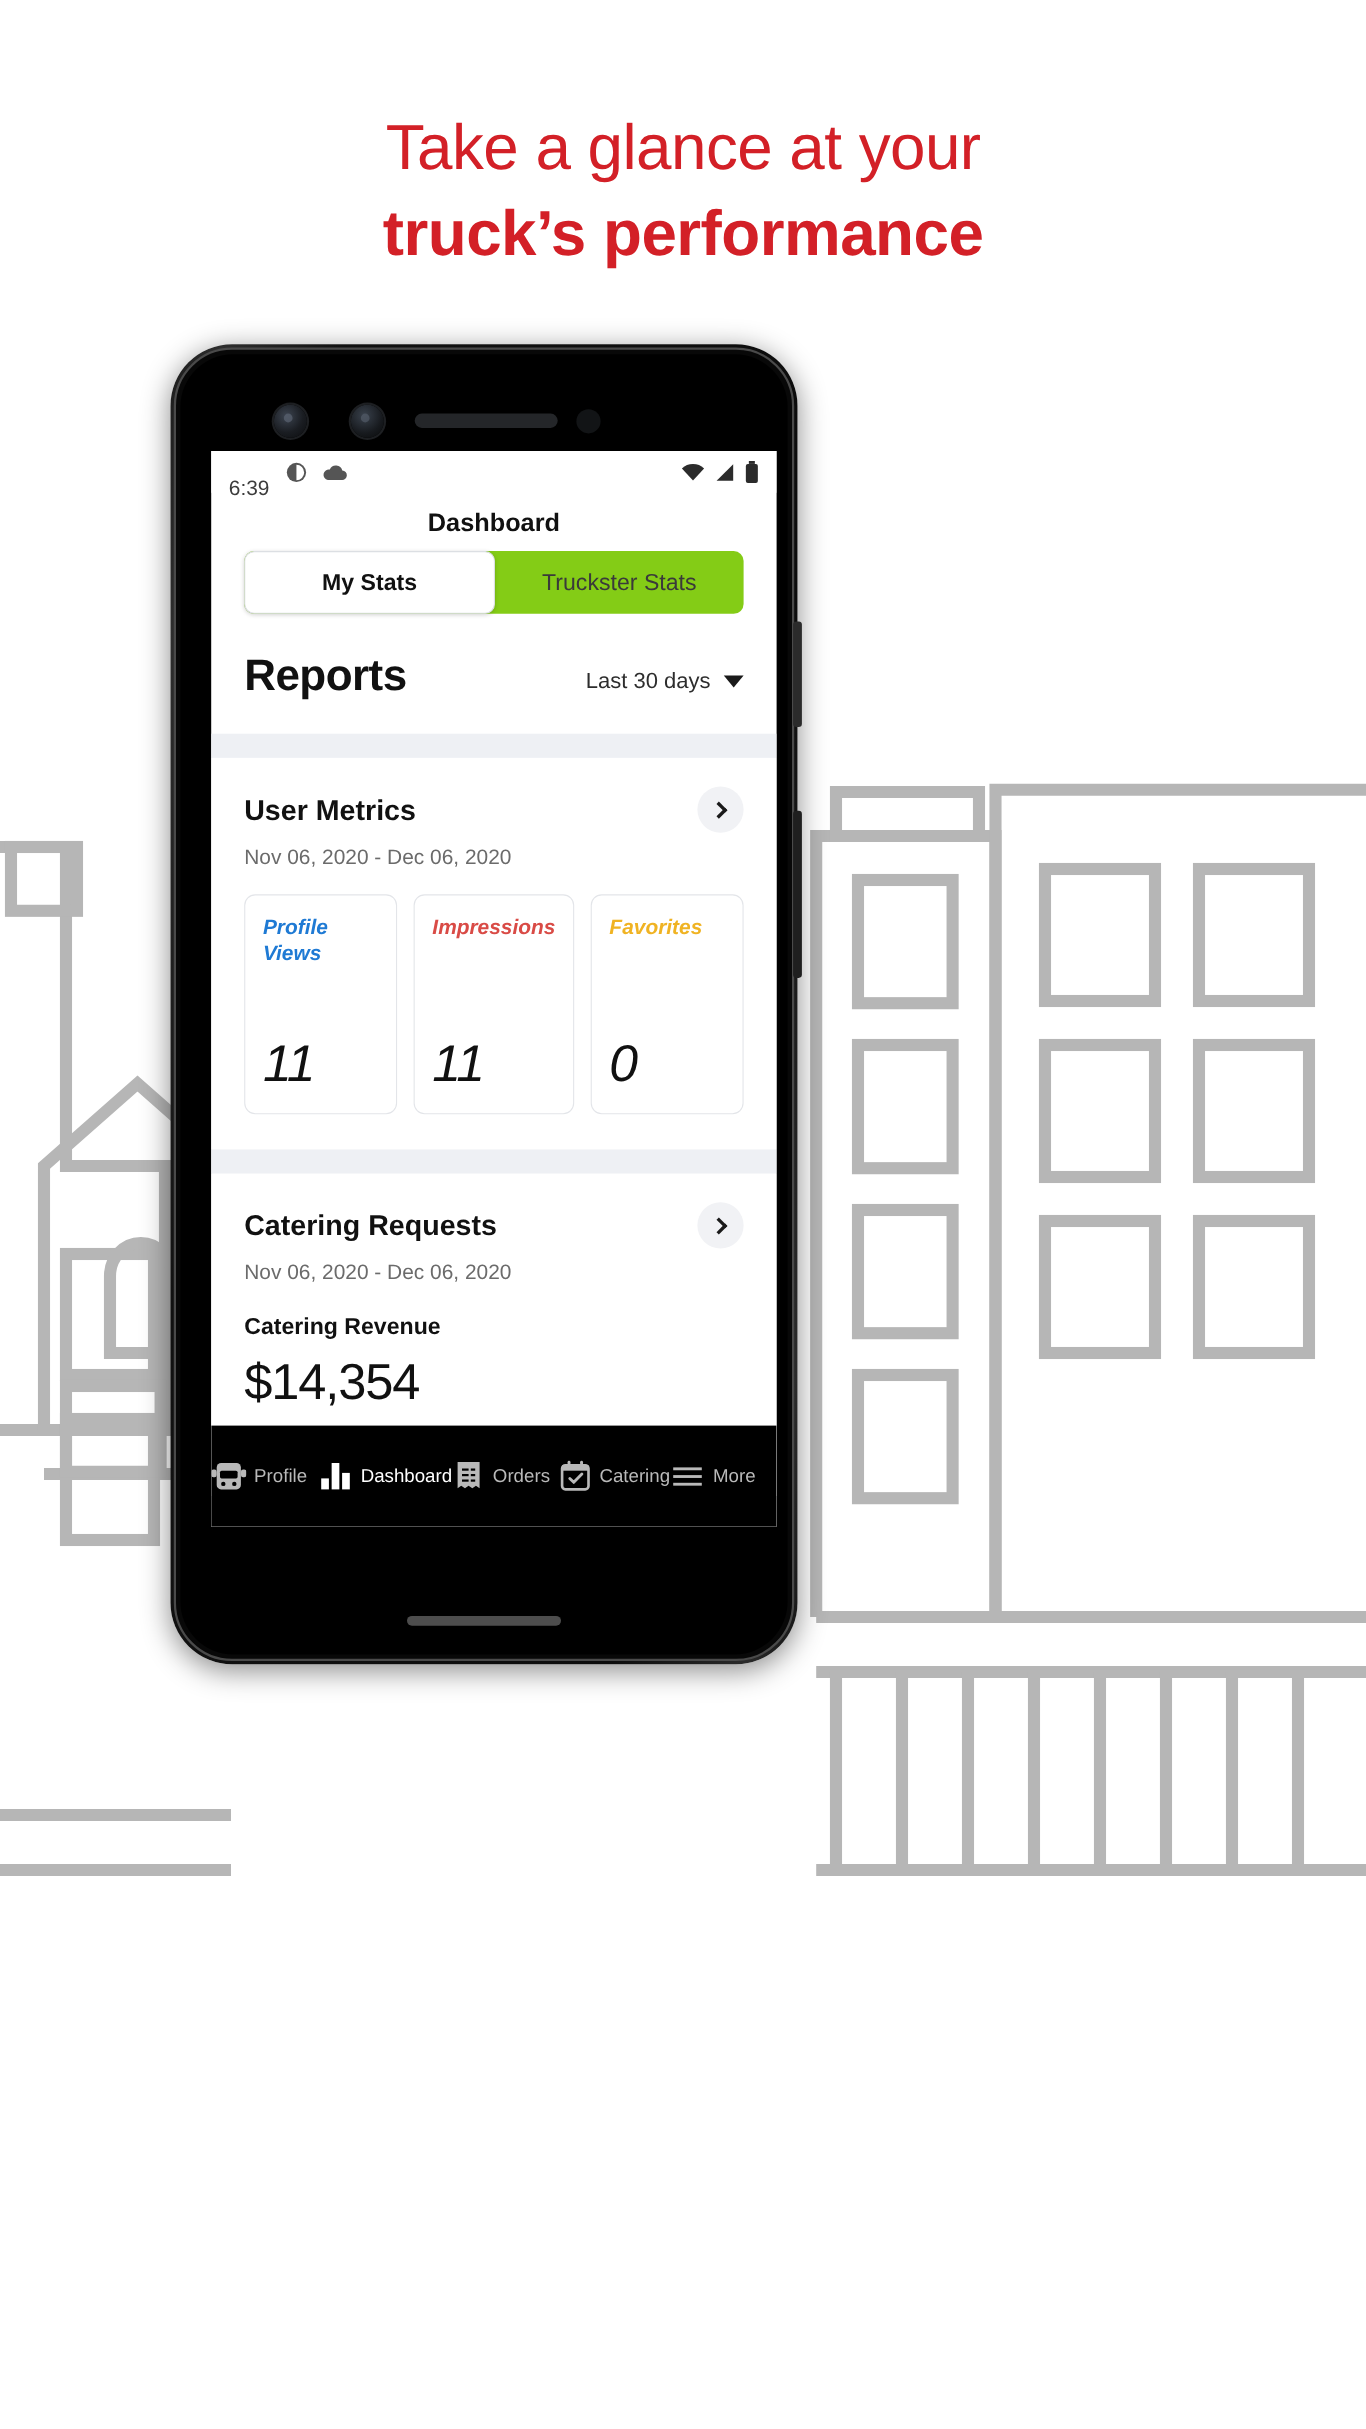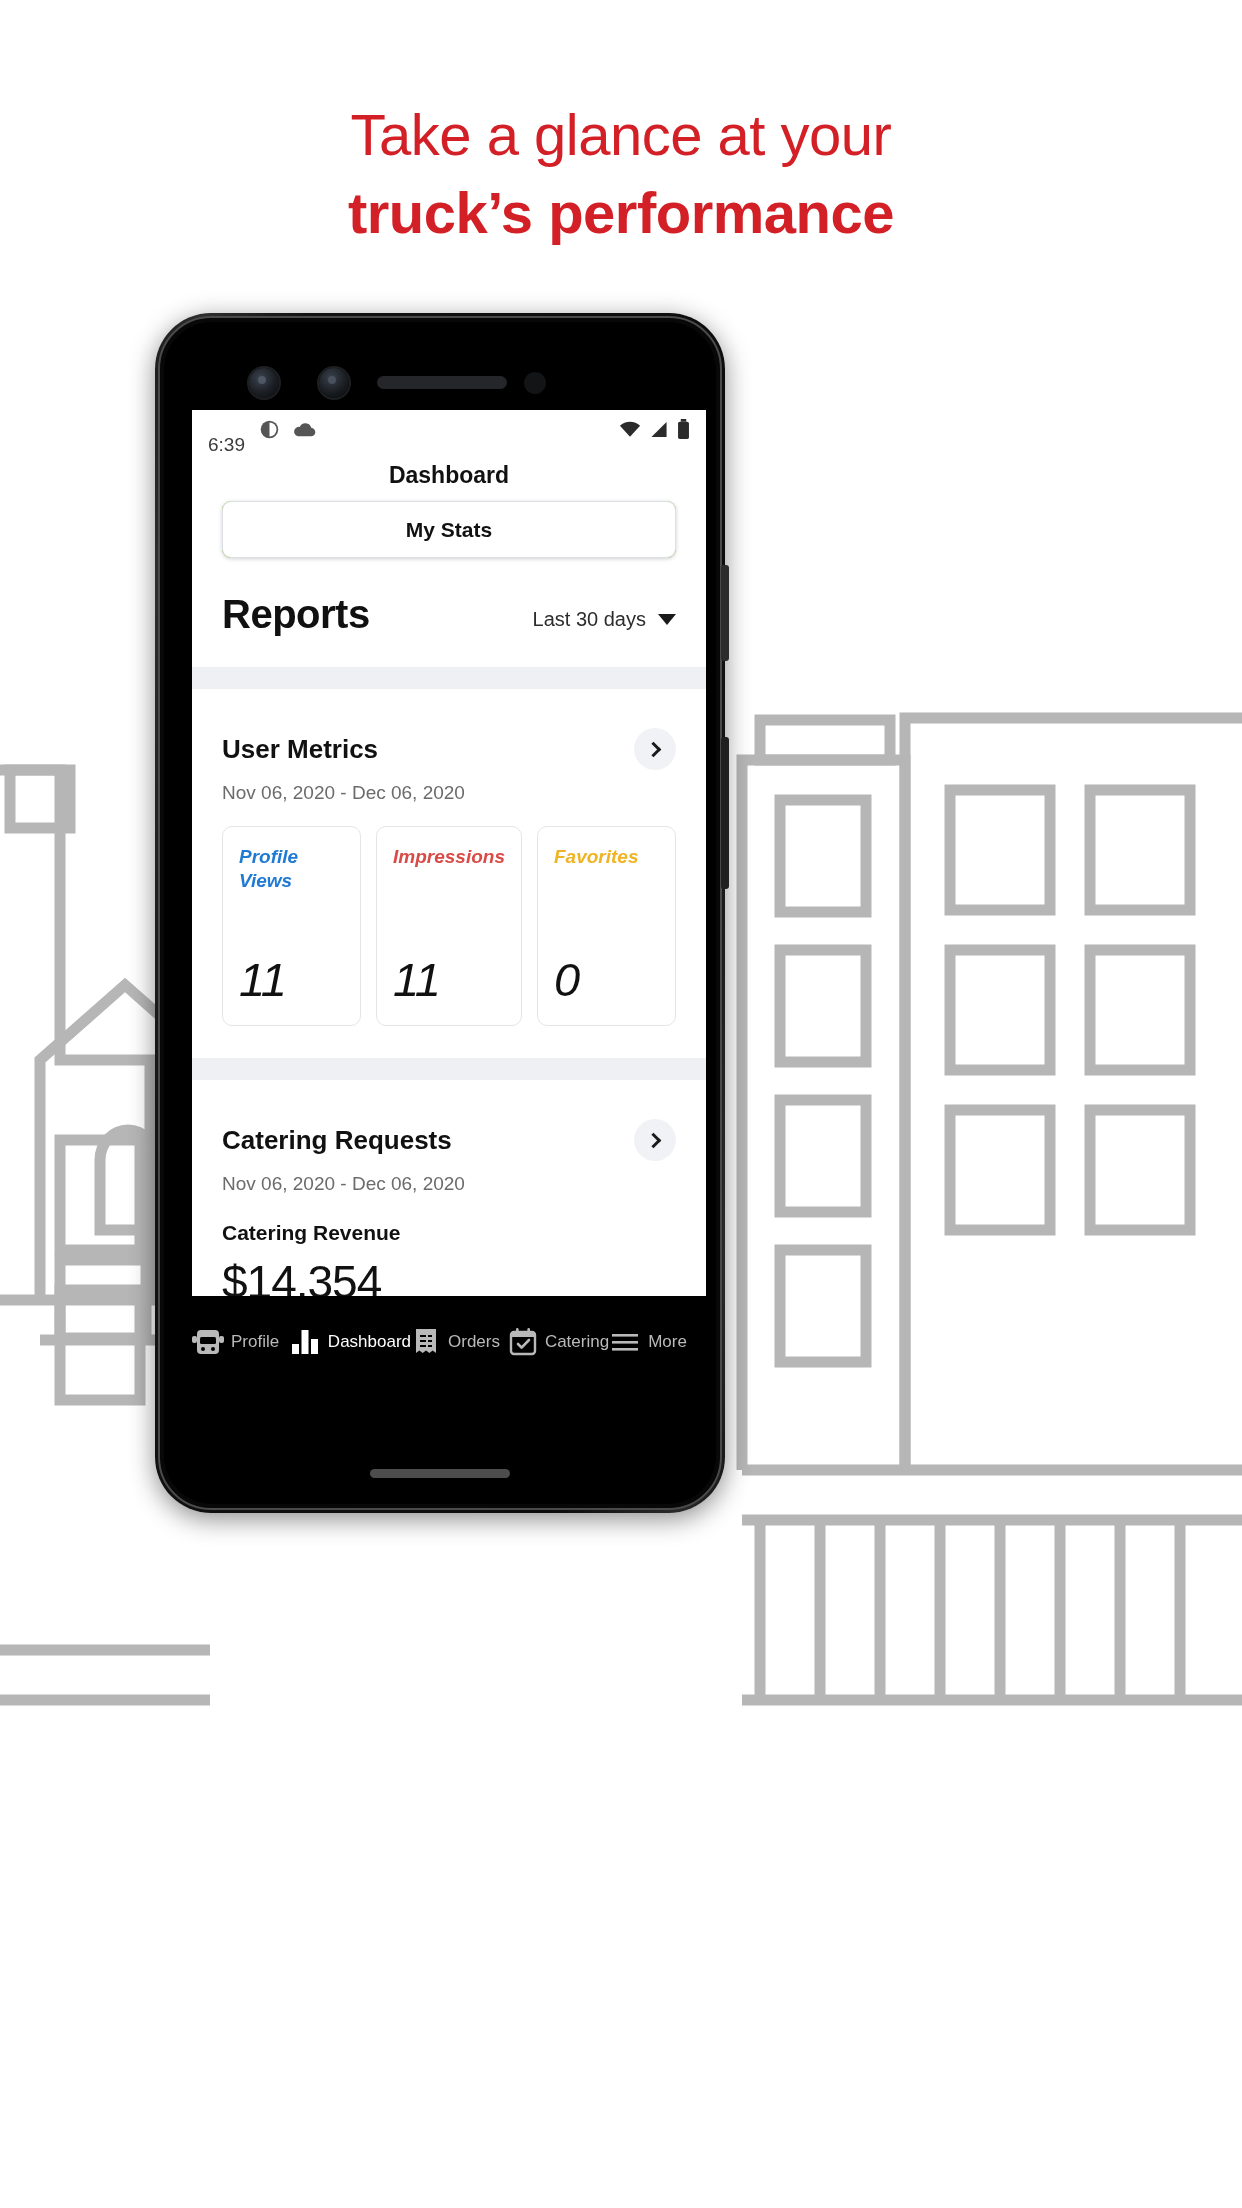--- a/index.html
+++ b/index.html
@@ -96,21 +96,21 @@
     padding:34px 30px 30px; }
   .reports-title { font-size:40px; font-weight:700; color:#111; letter-spacing:-0.5px; }
   .date-filter { display:flex; align-items:center; gap:12px; font-size:20px; color:#2d2d2d;
     padding-bottom:6px; }
   .caret { width:0;height:0;border-left:9px solid transparent;border-right:9px solid transparent;
     border-top:11px solid #1a1a1a; }
 
   .band { height:22px; background:#eef0f4; }
 
   
-  .section { padding:26px 30px 8px; background:#fff;margin-top:13px; }
+  .section { padding:26px 30px 8px; background:#fff; }
   .sec-head { display:flex; align-items:center; justify-content:space-between; }
   .sec-title { font-size:26px; font-weight:700; color:#111; }
   .chev-btn { width:42px;height:42px;border-radius:50%;background:#f1f2f5;
     display:flex;align-items:center;justify-content:center; }
   .chev { width:11px;height:11px;border-right:3px solid #1a1a1a;border-top:3px solid #1a1a1a;
     transform:rotate(45deg); margin-left:-3px; }
   .sec-date { font-size:19px; color:#6b6b6b; margin-top:12px; }
 
   
   .cards { display:flex; gap:15px; margin-top:22px;font-style:italic; }
@@ -225,20 +225,21 @@
             <rect x="4" y="0" width="6" height="3" fill="#2b2b2b"></rect>
             <rect x="1" y="3" width="12" height="19" rx="2" fill="#2b2b2b"></rect>
           </svg>
         </span>
       </div>
 
       <div class="app-title">Dashboard</div>
 
       <div class="seg-wrap">
         <div class="seg active">My Stats</div>
+        <div class="seg">Truckster Stats</div>
       </div>
 
       <div class="reports-row">
         <div class="reports-title">Reports</div>
         <div class="date-filter">
           <span>Last 30 days</span>
           <span class="caret"></span>
         </div>
       </div>
 

